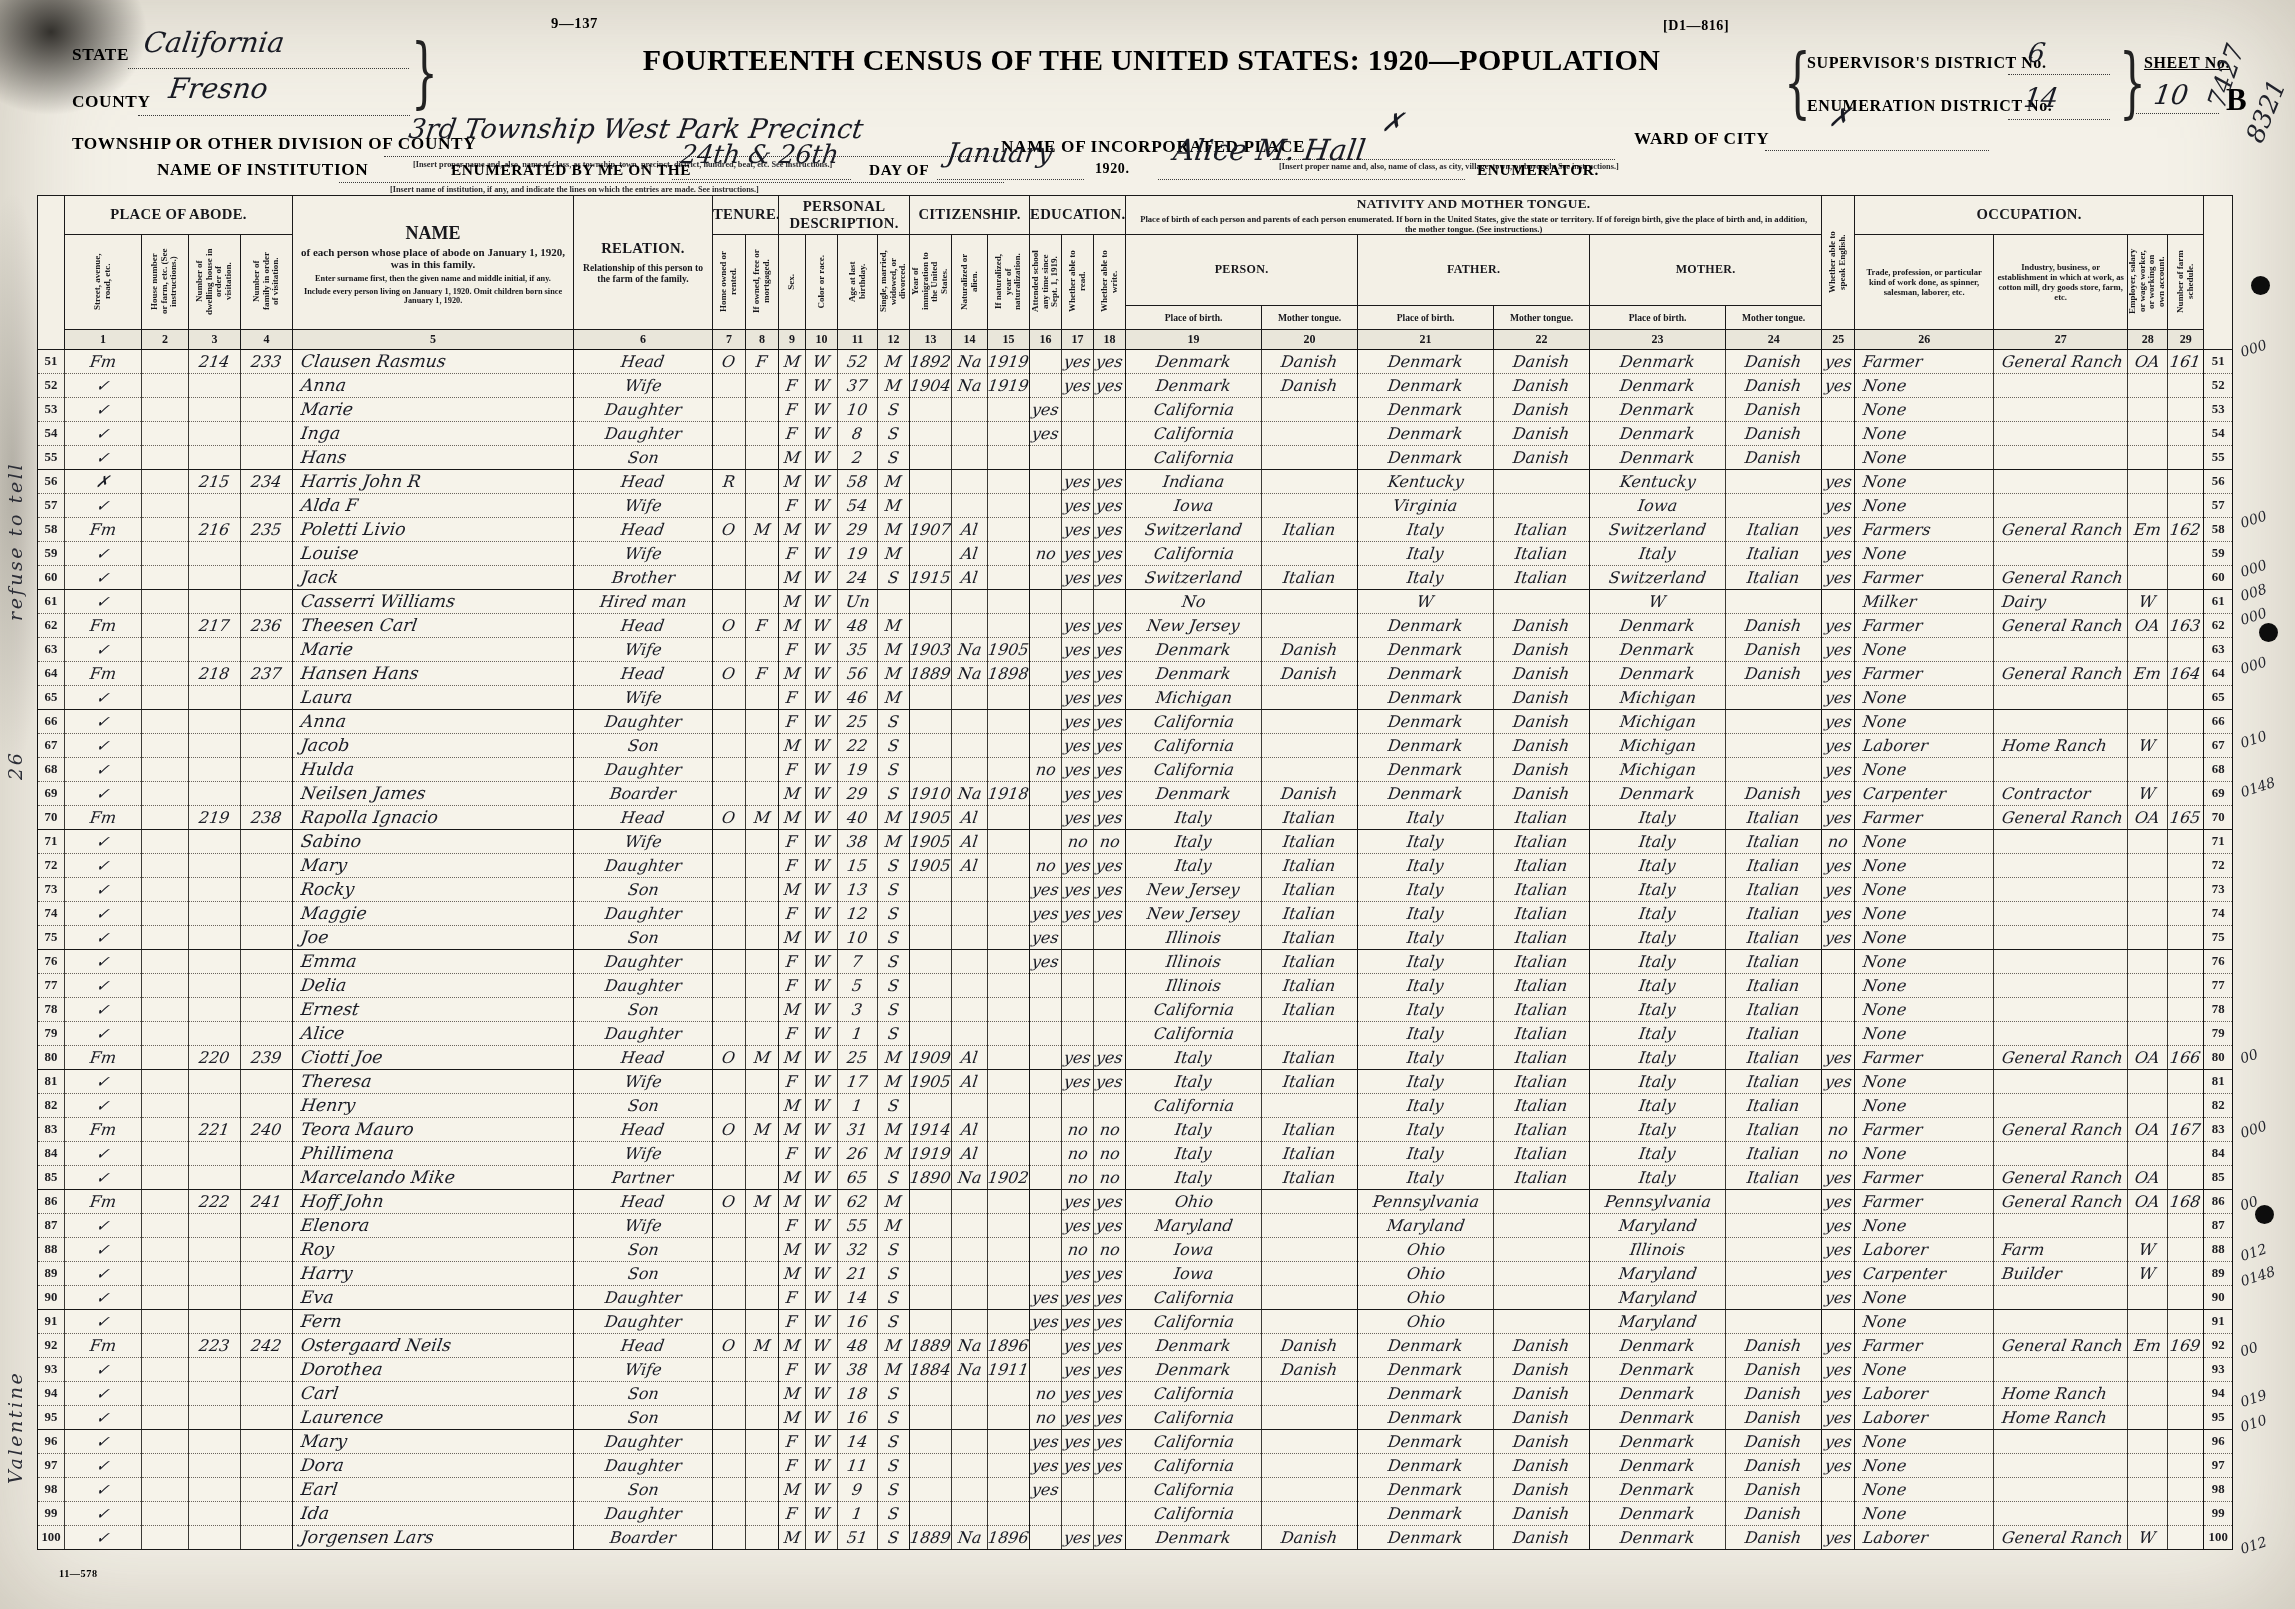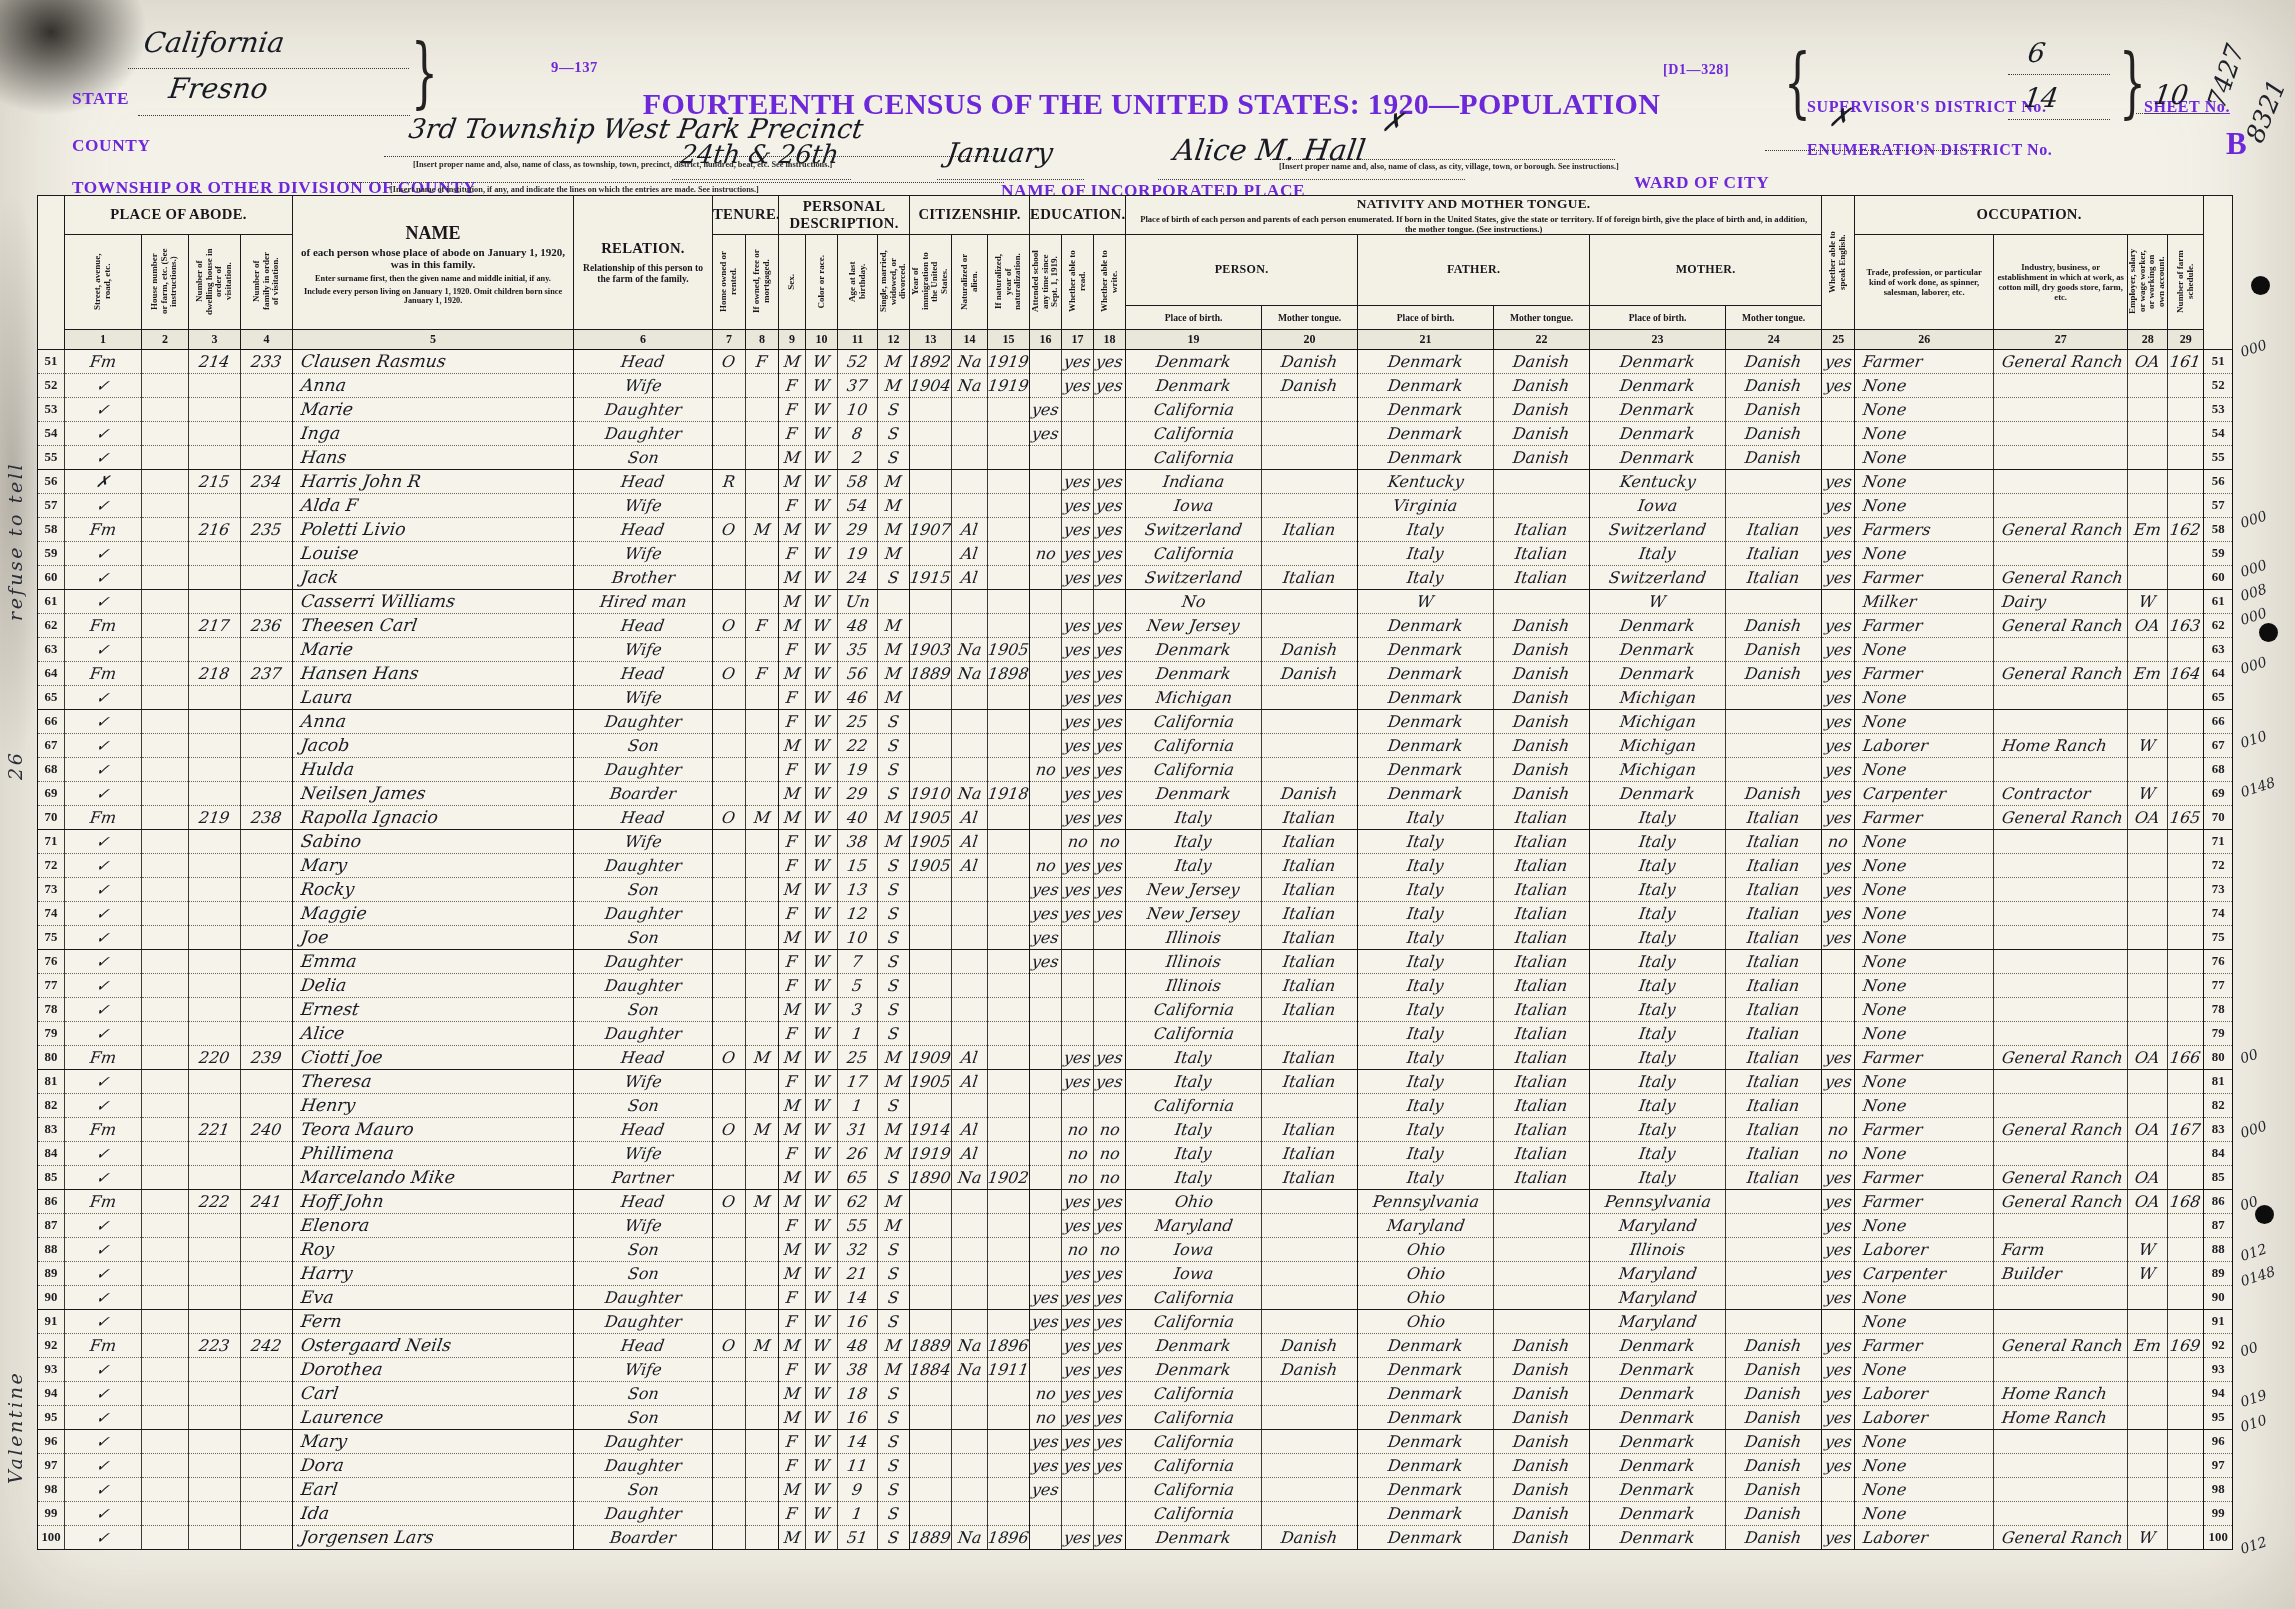--- a/index.html
+++ b/index.html
@@ -1,20 +1,20 @@
 <!DOCTYPE html>
 <html style="font-size:10.2px"><head>
 <meta charset="utf-8">
 <style>
   html,body{margin:0;padding:0;}
   body{width:2295px;height:1610px;background:#dedbd2;font-family:"Liberation Serif",serif;}
   .sheet{position:absolute;inset:0;background:#f4f1e8;color:#17171c;overflow:hidden;
          box-shadow:inset 0 0 115px rgba(120,110,90,.35);}
   .abs{position:absolute;}
-  .lbl{font-family:"Liberation Serif",serif;font-weight:bold;color:#6d28d9;letter-spacing:0.6px;white-space:nowrap;margin-top:44px;}
+  .lbl{font-family:"Liberation Serif",serif;font-weight:bold;color:#000000;letter-spacing:0.6px;white-space:nowrap;}
   .small-note{font:bold 8.3px "Liberation Serif",serif;color:#2a2a2e;white-space:nowrap;}
   .hw{font:italic 19px "DejaVu Serif",serif;color:#191b24;display:inline-block;transform:skewX(-8deg);white-space:nowrap;}
   .blank{border-bottom:1.5px dotted #3a3a3a;position:absolute;height:0;}
   .brace{font:77px "DejaVu Serif",serif;transform:scaleX(.55);transform-origin:center;color:#222;}
   .smudge{position:absolute;left:-45px;top:-51px;width:192px;height:166px;
           background:radial-gradient(closest-side,rgba(20,18,15,.85),rgba(20,18,15,0));}
   .smudge2{position:absolute;left:-25.6px;top:192px;width:77px;height:576px;
           background:radial-gradient(closest-side,rgba(40,36,30,.25),rgba(40,36,30,0));}
   .dot{position:absolute;width:19px;height:19px;border-radius:50%;background:#0d0d0d;}
   .note-rot{position:absolute;writing-mode:vertical-rl;transform:rotate(180deg);
@@ -62,21 +62,21 @@
   <div class="abs lbl" style="left:72px;top:45px;font-size:17.3px;">STATE</div>
   <div class="abs hw" style="left:144px;top:25.6px;font-size:28px;">California</div>
   <div class="abs blank" style="left:128px;top:68px;width:281px;"></div>
   <div class="abs lbl" style="left:72px;top:92px;font-size:17.3px;">COUNTY</div>
   <div class="abs hw" style="left:169px;top:72px;font-size:28px;">Fresno</div>
   <div class="abs blank" style="left:138px;top:115px;width:272px;"></div>
   <div class="abs brace" style="left:400px;top:27px;">}</div>
 
   <div class="abs lbl" style="left:551px;top:15.4px;font-size:14.7px;">9—137</div>
   <div class="abs lbl" style="left:608px;top:43px;width:1087px;text-align:center;font-size:30px;letter-spacing:0.3px;">FOURTEENTH CENSUS OF THE UNITED STATES: 1920—POPULATION</div>
-  <div class="abs lbl" style="left:1663px;top:18px;font-size:14px;">[D1—328]</div>
+  <div class="abs lbl" style="left:1663px;top:18px;font-size:14px;">[D1—816]</div>
 
   <div class="abs brace" style="left:1773px;top:37px;">{</div>
   <div class="abs lbl" style="left:1807px;top:54px;font-size:16px;">SUPERVISOR'S DISTRICT No.</div>
   <div class="abs hw" style="left:2028px;top:37px;font-size:27px;">6</div>
   <div class="abs blank" style="left:2008px;top:74px;width:102px;"></div>
   <div class="abs lbl" style="left:1807px;top:97px;font-size:16px;">ENUMERATION DISTRICT No.</div>
   <div class="abs hw" style="left:2024px;top:82px;font-size:27px;">14</div>
   <div class="abs blank" style="left:2008px;top:119px;width:102px;"></div>
   <div class="abs brace" style="left:2108px;top:37px;">}</div>
   <div class="abs lbl" style="left:2144px;top:54px;font-size:16px;text-decoration:underline;">SHEET No.</div>

